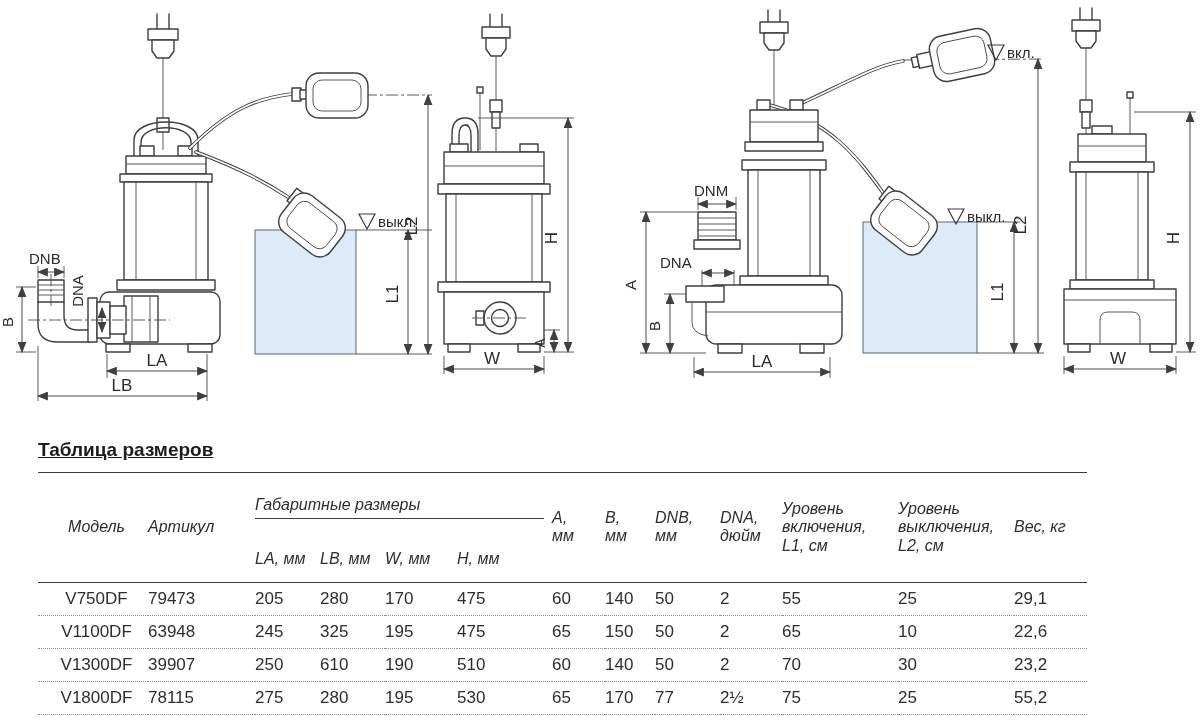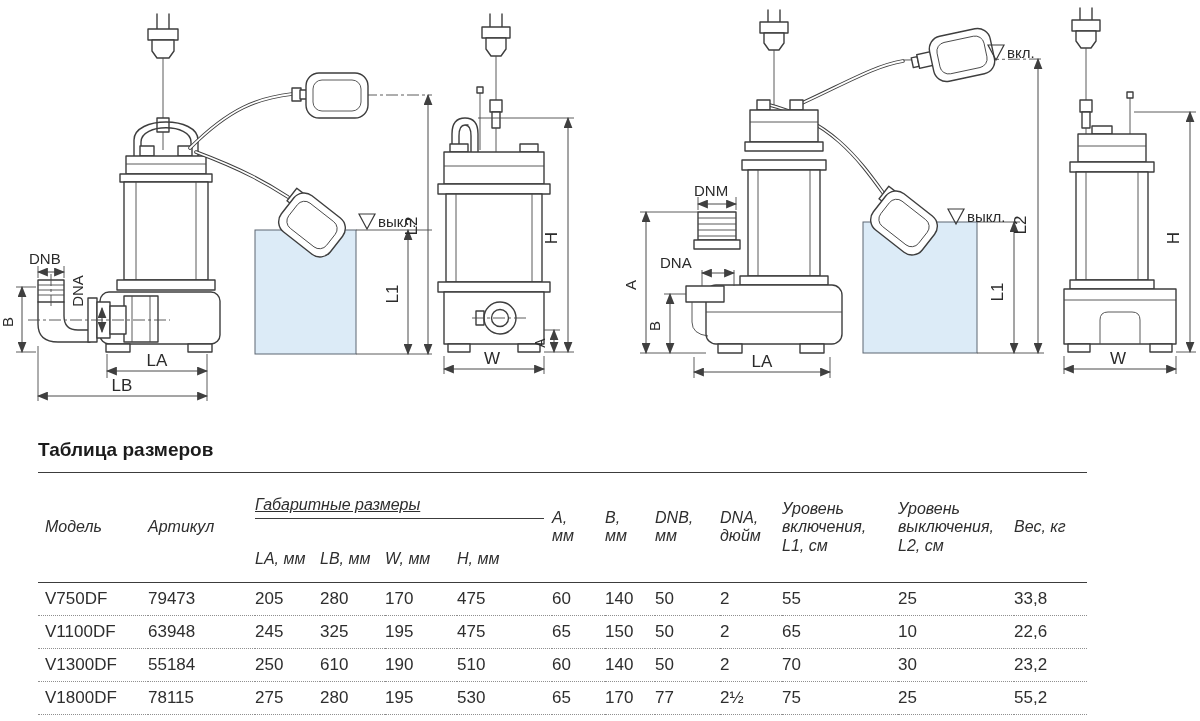--- a/index.html
+++ b/index.html
@@ -14,33 +14,33 @@
   .ext {stroke:#4a4a4a;stroke-width:0.9;fill:none;}
   .cdl {stroke:#4a4a4a;stroke-width:0.9;fill:none;stroke-dasharray:12 3 3 3;}
   .cbl-o{stroke:#3e3e3e;stroke-width:3.6;fill:none;stroke-linecap:round;}
   .cbl-i{stroke:#fff;stroke-width:1.8;fill:none;stroke-linecap:round;}
   .tri {stroke:#3a3a3a;stroke-width:1.2;fill:none;}
   .water{stroke:#5c6672;stroke-width:1;}
   .t{font-family:"Liberation Sans",sans-serif;fill:#2b2b2b;}
   .t17{font-size:17px;} .t15{font-size:15px;} .t14{font-size:14px;}
   .mid{text-anchor:middle;}
   
-  .tbl-title{margin:14px 0 11px 38px;font-size:19px;font-weight:700;color:#1b1b1b;}
+  .tbl-title{margin:14px 0 11px 38px;font-size:19px;font-weight:700;color:#1b1b1b;text-decoration:underline;}
   table.dims{border-collapse:collapse;table-layout:fixed;width:1049px;margin-left:38px;
              font-size:17px;color:#2e2e2e;}
   table.dims th{font-style:italic;font-weight:400;font-size:16px;text-align:left;
                 vertical-align:middle;white-space:pre-line;line-height:1.16;padding:0;}
   table.dims thead tr:first-child th{border-top:1.5px solid #3c3c3c;}
   table.dims thead th{border-bottom:1.5px solid #3c3c3c;}
   table.dims th.group{border-bottom:none;vertical-align:bottom;padding:0;}
-  .grp-label{display:block;border-bottom:1.3px solid #3c3c3c;padding:4px 0 4px 0;margin-right:8px;text-decoration:underline;}
+  .grp-label{display:block;border-bottom:1.3px solid #3c3c3c;padding:4px 0 4px 0;margin-right:8px;}
   table.dims thead tr.sub th{height:44px;border-top:none;font-style:italic;}
   table.dims thead tr.top{height:26px;}
   table.dims td{height:32px;border-bottom:1px dotted #8f8f8f;padding:0;}
-  table.dims td:first-child, table.dims th.first{padding-left:7px;}
+  table.dims td:first-child, table.dims th.first{padding-left:7px;text-align:center;}
 </style>
 </head>
 <body>
 
 <div class="sheet">
 
   <svg width="1200" height="425" viewBox="0 0 1200 425">
     <defs>
       <marker id="arr" viewBox="0 0 10 8" markerWidth="11" markerHeight="9" refX="9" refY="4" orient="auto-start-reverse" markerUnits="userSpaceOnUse">
         <path d="M0 0 L10 4 L0 8 Z" fill="#3f3f3f"></path>
@@ -387,40 +387,40 @@
         <td>205</td>
         <td>280</td>
         <td>170</td>
         <td>475</td>
         <td>60</td>
         <td>140</td>
         <td>50</td>
         <td>2</td>
         <td>55</td>
         <td>25</td>
-        <td>33,8</td>
+        <td>29,1</td>
       </tr>
       <tr>
         <td>V1100DF</td>
         <td>63948</td>
         <td>245</td>
         <td>325</td>
         <td>195</td>
         <td>475</td>
         <td>65</td>
         <td>150</td>
         <td>50</td>
         <td>2</td>
         <td>65</td>
         <td>10</td>
         <td>22,6</td>
       </tr>
       <tr>
         <td>V1300DF</td>
-        <td>55184</td>
+        <td>39907</td>
         <td>250</td>
         <td>610</td>
         <td>190</td>
         <td>510</td>
         <td>60</td>
         <td>140</td>
         <td>50</td>
         <td>2</td>
         <td>70</td>
         <td>30</td>

